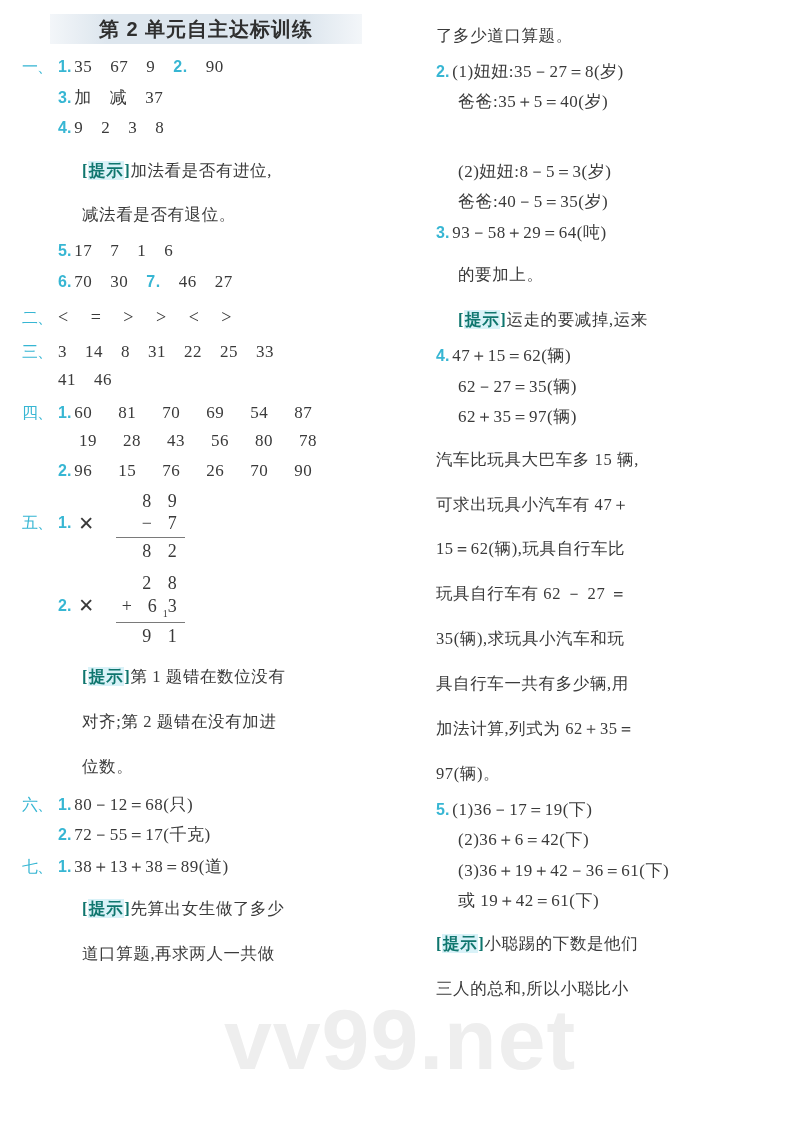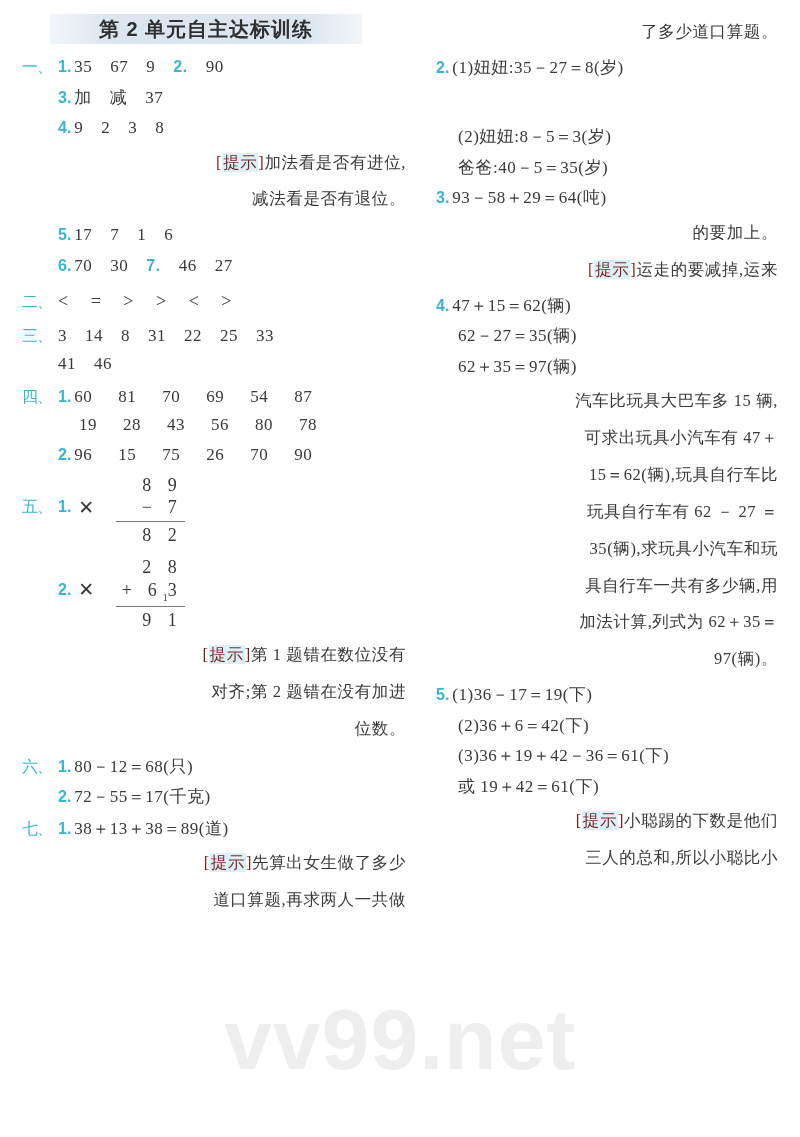--- a/index.html
+++ b/index.html
@@ -104,29 +104,29 @@
   .nums.wide span { margin-right: 26px; }
   .cmp span { margin-right: 22px; font-size: 18px; }
 
   
   .hint {
     font-size: 16.5px;
     line-height: 1.75;
     letter-spacing: 0.6px;
   }
   .hint-label {
-    color: #7f1d1d;
-    font-weight: normal;
+    color: #0f766e;
+    font-weight: bold;
     white-space: nowrap;
   }
   .hint-label .hl {
     background: #d9f2f8;
     padding: 0 1px;
   }
-  .hint p { margin: 8px 0 2px 0; text-align: right; }
+  .hint p { margin: 16px 0 2px 0; }
   .han { font-family: "Liberation Serif", "DejaVu Serif", serif; }
 
   
   .vert-block {
     display: flex;
     align-items: flex-start;
     margin: 6px 0 10px 0;
     min-height: 70px;
   }
   .vert-lead {
@@ -257,21 +257,21 @@
       </span>
     </div>
     <div class="line" style="padding-left:57px;">
       <span class="body-txt nums wide">
         <span>19</span><span>28</span><span>43</span><span>56</span><span>80</span><span>78</span>
       </span>
     </div>
     <div class="line indent">
       <span class="num">2.</span>
       <span class="body-txt nums wide">
-        <span>96</span><span>15</span><span>75</span><span>26</span><span>70</span><span>90</span>
+        <span>96</span><span>15</span><span>76</span><span>26</span><span>70</span><span>90</span>
       </span>
     </div>
 
     <div class="vert-block">
       <div class="vert-lead">
         <span class="sec">五、</span>
         <span class="num">1.</span>
         <span class="cross">✕</span>
       </div>
       <div class="vcalc">
@@ -348,20 +348,23 @@
   <div class="col col-right">
 
     <div class="hint" style="margin-top:12px;">
       <p>了多少道口算题。</p>
     </div>
 
     <div class="line" style="margin-top:8px;">
       <span class="num">2.</span>
       <span class="body-txt">(1)妞妞:35－27＝8(岁)</span>
     </div>
+    <div class="line" style="padding-left:22px;">
+      <span class="body-txt">爸爸:35＋5＝40(岁)</span>
+    </div>
     <div class="line" style="padding-left:22px;margin-top:44px;">
       <span class="body-txt">(2)妞妞:8－5＝3(岁)</span>
     </div>
     <div class="line" style="padding-left:22px;">
       <span class="body-txt">爸爸:40－5＝35(岁)</span>
     </div>
 
     <div class="line" style="margin-top:4px;">
       <span class="num">3.</span>
       <span class="body-txt">93－58＋29＝64(吨)</span>

